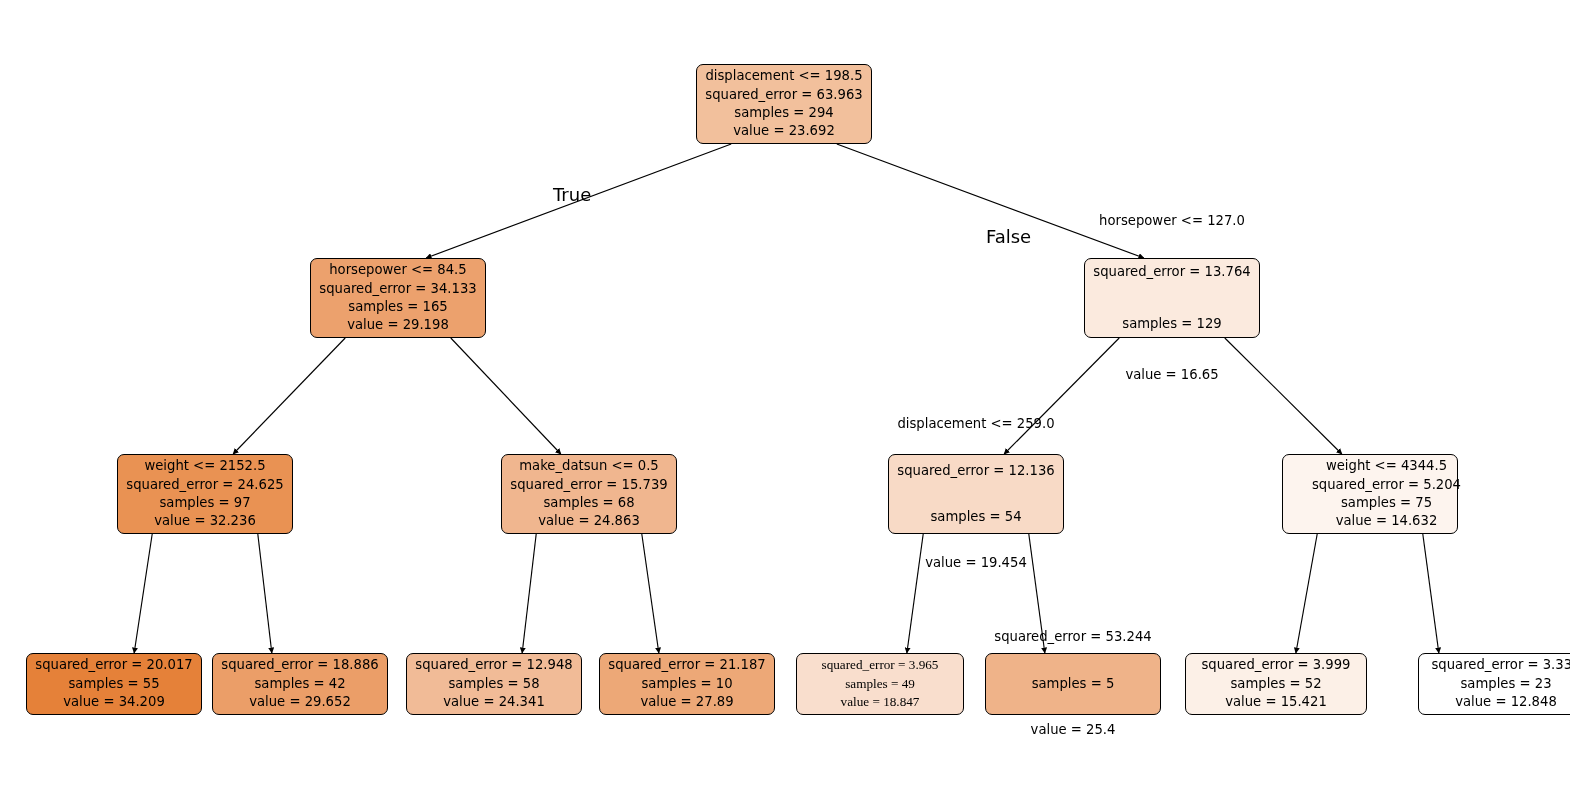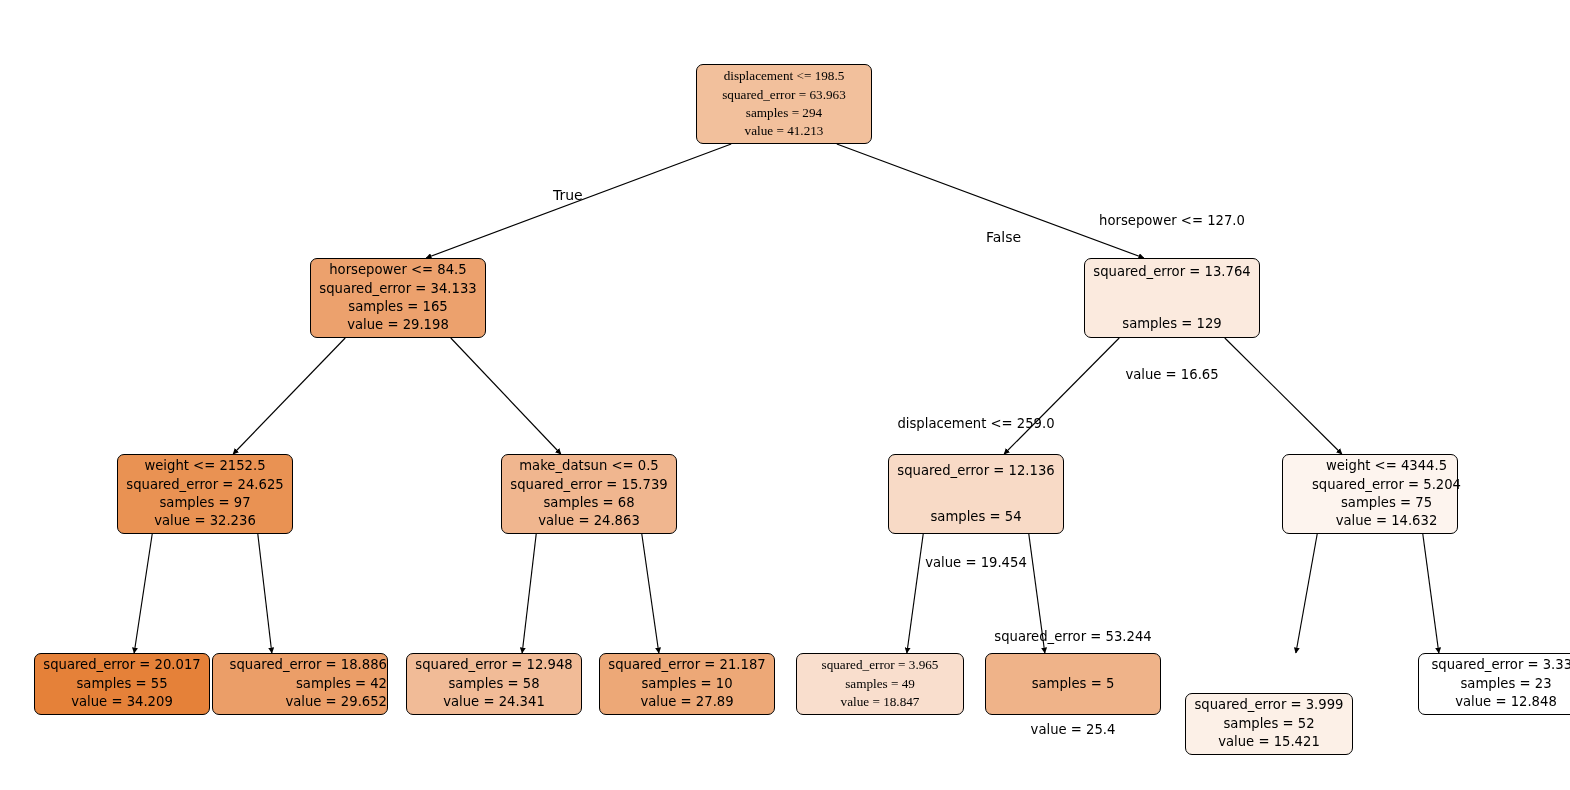--- a/index.html
+++ b/index.html
@@ -37,21 +37,21 @@
     font-size: 13.2px;
     line-height: 18.4px;
     color: #000000;
     white-space: nowrap;
   }
   .node-line {
     display: block;
   }
   .edge-label {
     position: absolute;
-    font-size: 14px;
+    font-size: 18px;
     line-height: 16px;
     color: #000000;
     white-space: nowrap;
   }
 </style>
 </head>
 <body>
 
 <div id="canvas">
   <svg id="edge-layer" viewBox="0 0 1570 790" width="1570" height="790" aria-hidden="true">
@@ -69,25 +69,25 @@
       <line x1="152.2" y1="534" x2="134.16" y2="653" stroke="#000000" stroke-width="1.15" marker-end="url(#arrow)"></line>
       <line x1="257.8" y1="534" x2="271.84" y2="653" stroke="#000000" stroke-width="1.15" marker-end="url(#arrow)"></line>
       <line x1="536.2" y1="534" x2="522.16" y2="653" stroke="#000000" stroke-width="1.15" marker-end="url(#arrow)"></line>
       <line x1="641.8" y1="534" x2="658.84" y2="653" stroke="#000000" stroke-width="1.15" marker-end="url(#arrow)"></line>
       <line x1="923.2" y1="534" x2="906.88" y2="653" stroke="#000000" stroke-width="1.15" marker-end="url(#arrow)"></line>
       <line x1="1028.8" y1="534" x2="1044.84" y2="653" stroke="#000000" stroke-width="1.15" marker-end="url(#arrow)"></line>
       <line x1="1317.2" y1="534" x2="1295.88" y2="653" stroke="#000000" stroke-width="1.15" marker-end="url(#arrow)"></line>
       <line x1="1422.8" y1="534" x2="1438.84" y2="653" stroke="#000000" stroke-width="1.15" marker-end="url(#arrow)"></line>
     </svg>
   <div id="node-layer">
-      <div class="node" style="left: 696px; top: 64px; width: 176px; height: 80px; background: rgb(242, 192, 156); font-family: Liberation Serif, serif;">
+      <div class="node" style="left: 696px; top: 64px; width: 176px; height: 80px; background: rgb(242, 192, 156);">
         <span class="node-line">displacement &lt;= 198.5</span>
         <span class="node-line">squared_error = 63.963</span>
         <span class="node-line">samples = 294</span>
-        <span class="node-line">value = 41.213</span>
+        <span class="node-line">value = 23.692</span>
       </div>
       <div class="node" style="left: 310px; top: 258px; width: 176px; height: 80px; background: rgb(236, 161, 109);">
         <span class="node-line">horsepower &lt;= 84.5</span>
         <span class="node-line">squared_error = 34.133</span>
         <span class="node-line">samples = 165</span>
         <span class="node-line">value = 29.198</span>
       </div>
       <div class="node" style="left: 1084px; top: 258px; width: 176px; height: 80px; background: rgb(251, 234, 222); gap: 33px;">
         <span class="node-line">horsepower &lt;= 127.0</span>
         <span class="node-line">squared_error = 13.764</span>
@@ -111,26 +111,26 @@
         <span class="node-line">squared_error = 12.136</span>
         <span class="node-line">samples = 54</span>
         <span class="node-line">value = 19.454</span>
       </div>
       <div class="node" style="left: 1282px; top: 454px; width: 176px; height: 80px; background: rgb(253, 244, 238); padding-left: 33px;">
         <span class="node-line">weight &lt;= 4344.5</span>
         <span class="node-line">squared_error = 5.204</span>
         <span class="node-line">samples = 75</span>
         <span class="node-line">value = 14.632</span>
       </div>
-      <div class="node" style="left: 34px; top: 653px; width: 176px; height: 62px; background: rgb(229, 129, 57);">
+      <div class="node" style="left: 26px; top: 653px; width: 176px; height: 62px; background: rgb(229, 129, 57);">
         <span class="node-line">squared_error = 20.017</span>
         <span class="node-line">samples = 55</span>
         <span class="node-line">value = 34.209</span>
       </div>
-      <div class="node" style="left: 212px; top: 653px; width: 176px; height: 62px; background: rgb(235, 158, 104); align-items: flex-end;">
+      <div class="node" style="left: 212px; top: 653px; width: 176px; height: 62px; background: rgb(235, 158, 104);">
         <span class="node-line">squared_error = 18.886</span>
         <span class="node-line">samples = 42</span>
         <span class="node-line">value = 29.652</span>
       </div>
       <div class="node" style="left: 406px; top: 653px; width: 176px; height: 62px; background: rgb(241, 187, 151);">
         <span class="node-line">squared_error = 12.948</span>
         <span class="node-line">samples = 58</span>
         <span class="node-line">value = 24.341</span>
       </div>
       <div class="node" style="left: 599px; top: 653px; width: 176px; height: 62px; background: rgb(237, 168, 119);">
@@ -141,21 +141,21 @@
       <div class="node" style="left: 796px; top: 653px; width: 168px; height: 62px; background: rgb(249, 222, 205); font-family: Liberation Serif, serif;">
         <span class="node-line">squared_error = 3.965</span>
         <span class="node-line">samples = 49</span>
         <span class="node-line">value = 18.847</span>
       </div>
       <div class="node" style="left: 985px; top: 653px; width: 176px; height: 62px; background: rgb(239, 179, 137); gap: 28px;">
         <span class="node-line">squared_error = 53.244</span>
         <span class="node-line">samples = 5</span>
         <span class="node-line">value = 25.4</span>
       </div>
-      <div class="node" style="left: 1185px; top: 653px; width: 168px; height: 62px; background: rgb(252, 240, 231); margin-top: 40px;">
+      <div class="node" style="left: 1185px; top: 653px; width: 182px; height: 62px; background: rgb(252, 240, 231);">
         <span class="node-line">squared_error = 3.999</span>
         <span class="node-line">samples = 52</span>
         <span class="node-line">value = 15.421</span>
       </div>
       <div class="node" style="left: 1379px; top: 653px; width: 176px; height: 62px; background: rgb(255, 255, 255); margin-left: 39px;">
         <span class="node-line">squared_error = 3.336</span>
         <span class="node-line">samples = 23</span>
         <span class="node-line">value = 12.848</span>
       </div>
     </div>

